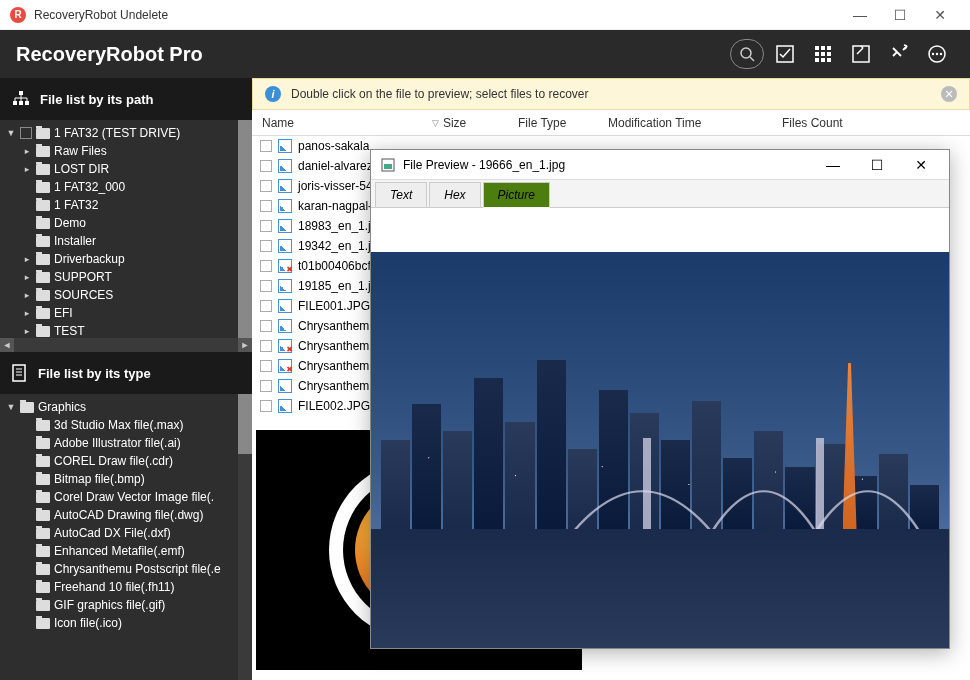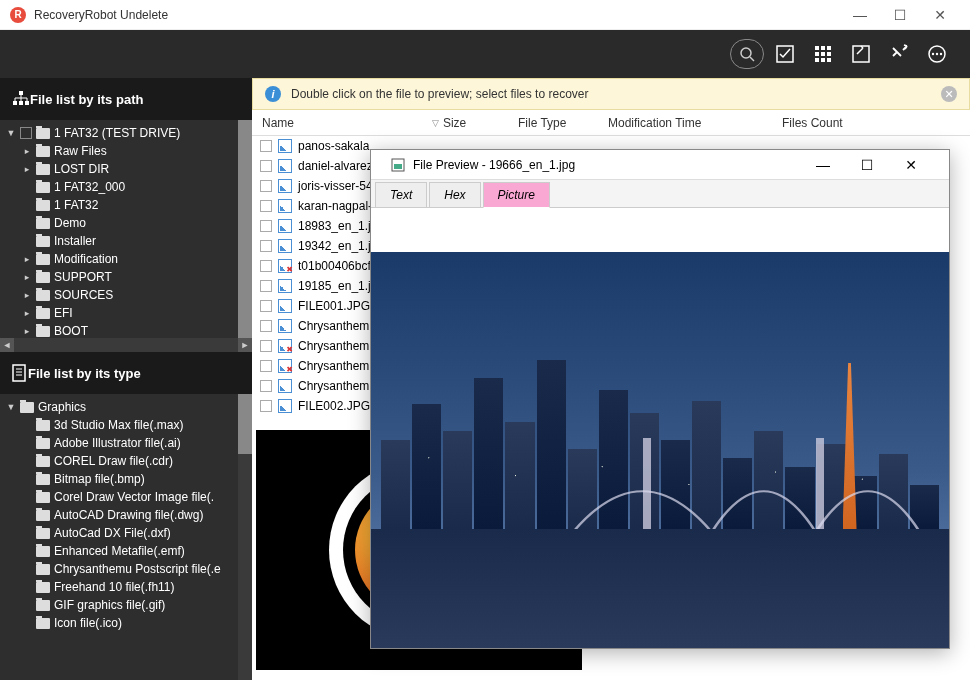--- a/index.html
+++ b/index.html
@@ -18,21 +18,21 @@
 .header .spacer { flex: 1; }
 .header .hicon { width: 34px; height: 34px; display: flex; align-items: center; justify-content: center; color: #fff; margin-left: 4px; cursor: pointer; }
 .header .search { width: 34px; height: 30px; border: 1px solid #888; border-radius: 15px; display: flex; align-items: center; justify-content: center; color: #ccc; }
 
 
 .main { display: flex; height: calc(100% - 78px); }
 .sidebar { width: 252px; background: #2e2e2e; color: #fff; display: flex; flex-direction: column; }
 .content { flex: 1; background: #fff; display: flex; flex-direction: column; position: relative; }
 
 
-.sb-header { height: 42px; background: #1a1a1a; display: flex; align-items: center; padding: 0 12px; font-size: 13px; font-weight: bold; }
+.sb-header { height: 42px; background: #1a1a1a; display: flex; align-items: center; padding: 0 12px; font-size: 13px; font-weight: bold; gap: 10px; }
 .sb-header svg { flex-shrink: 0; }
 .tree { flex: 1; overflow: auto; font-size: 12px; padding: 4px 0; position: relative; }
 .tree-scroll { position: absolute; right: 0; top: 0; bottom: 0; width: 14px; background: #3a3a3a; }
 .tree-scroll .thumb { background: #888; width: 100%; height: 60px; }
 .tree-item { display: flex; align-items: center; height: 18px; padding-left: 6px; gap: 4px; white-space: nowrap; cursor: pointer; }
 .tree-item .arrow { width: 10px; text-align: center; font-size: 9px; color: #ccc; }
 .tree-item .folder { width: 14px; height: 11px; background: #ddd; border-radius: 1px; position: relative; }
 .tree-item .folder:before { content: ""; position: absolute; top: -2px; left: 0; width: 6px; height: 2px; background: #ddd; }
 .tree-item.root { background: #2e2e2e; }
 .tree-item .square { width: 12px; height: 12px; border: 1px solid #888; background: #2e2e2e; }
@@ -59,26 +59,26 @@
 .filerow { display: flex; align-items: center; height: 20px; padding-left: 8px; gap: 6px; }
 .filerow .cb { width: 12px; height: 12px; border: 1px solid #aaa; }
 .filerow .ficon { width: 14px; height: 14px; display: flex; align-items: center; justify-content: center; font-size: 10px; }
 .ficon.img { background: #fff; border: 1px solid #4a8fd4; color: #4a8fd4; position: relative; }
 .ficon.img:after { content: ""; position: absolute; bottom: 1px; left: 1px; right: 1px; height: 5px; background: linear-gradient(45deg, #4a8fd4 40%, transparent 40%); }
 .ficon.bad { position: relative; }
 .ficon.bad:before { content: "✖"; position: absolute; bottom: -2px; right: -2px; color: #d33; font-size: 8px; }
 
 
 .preview { position: absolute; left: 370px; top: 149px; width: 580px; height: 500px; background: #fff; border: 1px solid #888; box-shadow: 0 4px 20px rgba(0,0,0,0.3); display: flex; flex-direction: column; z-index: 10; }
-.pv-title { height: 30px; display: flex; align-items: center; padding: 0 20px; font-size: 12px; gap: 8px; border-bottom: 1px solid #ddd; }
+.pv-title { height: 30px; display: flex; align-items: center; padding: 0 10px; font-size: 12px; gap: 8px; border-bottom: 1px solid #ddd; }
 .pv-title .spacer { flex: 1; }
 .pv-title .wbtn { width: 36px; height: 28px; display: flex; align-items: center; justify-content: center; cursor: pointer; font-size: 14px; }
 .pv-tabs { height: 28px; display: flex; align-items: flex-end; padding-left: 4px; border-bottom: 1px solid #ccc; background: #f4f4f4; font-style: italic; }
 .pv-tab { padding: 5px 14px; font-size: 12px; border: 1px solid #ccc; border-bottom: none; background: #eee; margin-right: 2px; cursor: pointer; }
-.pv-tab.active { background: #f9a8d4; border-bottom: 1px solid #fff; margin-bottom: -1px; }
+.pv-tab.active { background: #4d7c0f; border-bottom: 1px solid #fff; margin-bottom: -1px; }
 .pv-body { flex: 1; background: #fff; position: relative; overflow: hidden; }
 .pv-image { position: absolute; top: 44px; left: 0; right: 0; bottom: 0; }
 
 
 .skyline { width: 100%; height: 100%; background: linear-gradient(180deg, #1a3a6a 0%, #2a4a7a 30%, #3a5a8a 55%, #4a6a9a 70%, #2a3a5a 100%); position: relative; overflow: hidden; }
 .skyline .buildings { position: absolute; bottom: 30%; left: 0; right: 0; height: 45%; display: flex; align-items: flex-end; gap: 2px; padding: 0 10px; }
 .skyline .bldg { background: linear-gradient(180deg, #1a2a4a, #0a1a3a); flex: 1; position: relative; }
 .skyline .bldg:nth-child(odd) { background: linear-gradient(180deg, #2a3a5a, #1a2a4a); }
 .skyline .water { position: absolute; bottom: 0; left: 0; right: 0; height: 30%; background: linear-gradient(180deg, #1a2a4a, #2a3a5a); }
 .skyline .bridge { position: absolute; bottom: 28%; left: 35%; right: 5%; height: 25%; }
@@ -105,20 +105,21 @@
 <div class="titlebar">
   <div class="logo">R</div>
   <div class="title">RecoveryRobot Undelete</div>
   <div class="spacer"></div>
   <div class="winbtn">—</div>
   <div class="winbtn">☐</div>
   <div class="winbtn">✕</div>
 </div>
 
 <div class="header">
+  <div class="brand">RecoveryRobot Pro</div>
   <div class="spacer"></div>
   <div class="hicon search">
     <svg width="16" height="16" viewBox="0 0 16 16">
         <circle cx="7" cy="7" r="5" fill="none" stroke="#ccc" stroke-width="1.5"></circle>
         <line x1="11" y1="11" x2="15" y2="15" stroke="#ccc" stroke-width="1.5"></line>
       </svg>
   </div>
   <div class="hicon">
     <svg width="20" height="20" viewBox="0 0 20 20">
         <rect x="2" y="2" width="16" height="16" fill="none" stroke="#fff" stroke-width="1.5"></rect>
@@ -212,41 +213,41 @@
           <span>Demo</span>
         </div>
         <div class="tree-item indent1">
           <span class="arrow"></span>
           <span class="folder"></span>
           <span>Installer</span>
         </div>
         <div class="tree-item indent1">
           <span class="arrow">▸</span>
           <span class="folder"></span>
-          <span>Modification</span>
+          <span>Driverbackup</span>
         </div>
         <div class="tree-item indent1">
           <span class="arrow">▸</span>
           <span class="folder"></span>
           <span>SUPPORT</span>
         </div>
         <div class="tree-item indent1">
           <span class="arrow">▸</span>
           <span class="folder"></span>
           <span>SOURCES</span>
         </div>
         <div class="tree-item indent1">
           <span class="arrow">▸</span>
           <span class="folder"></span>
           <span>EFI</span>
         </div>
         <div class="tree-item indent1">
           <span class="arrow">▸</span>
           <span class="folder"></span>
-          <span>BOOT</span>
+          <span>TEST</span>
         </div>
       </div>
     <div class="hscroll">
       <div class="arrow-btn">◄</div>
       <div class="track"></div>
       <div class="arrow-btn">►</div>
     </div>
 
     <div class="sb-header">
       <svg width="16" height="18" viewBox="0 0 16 18">

